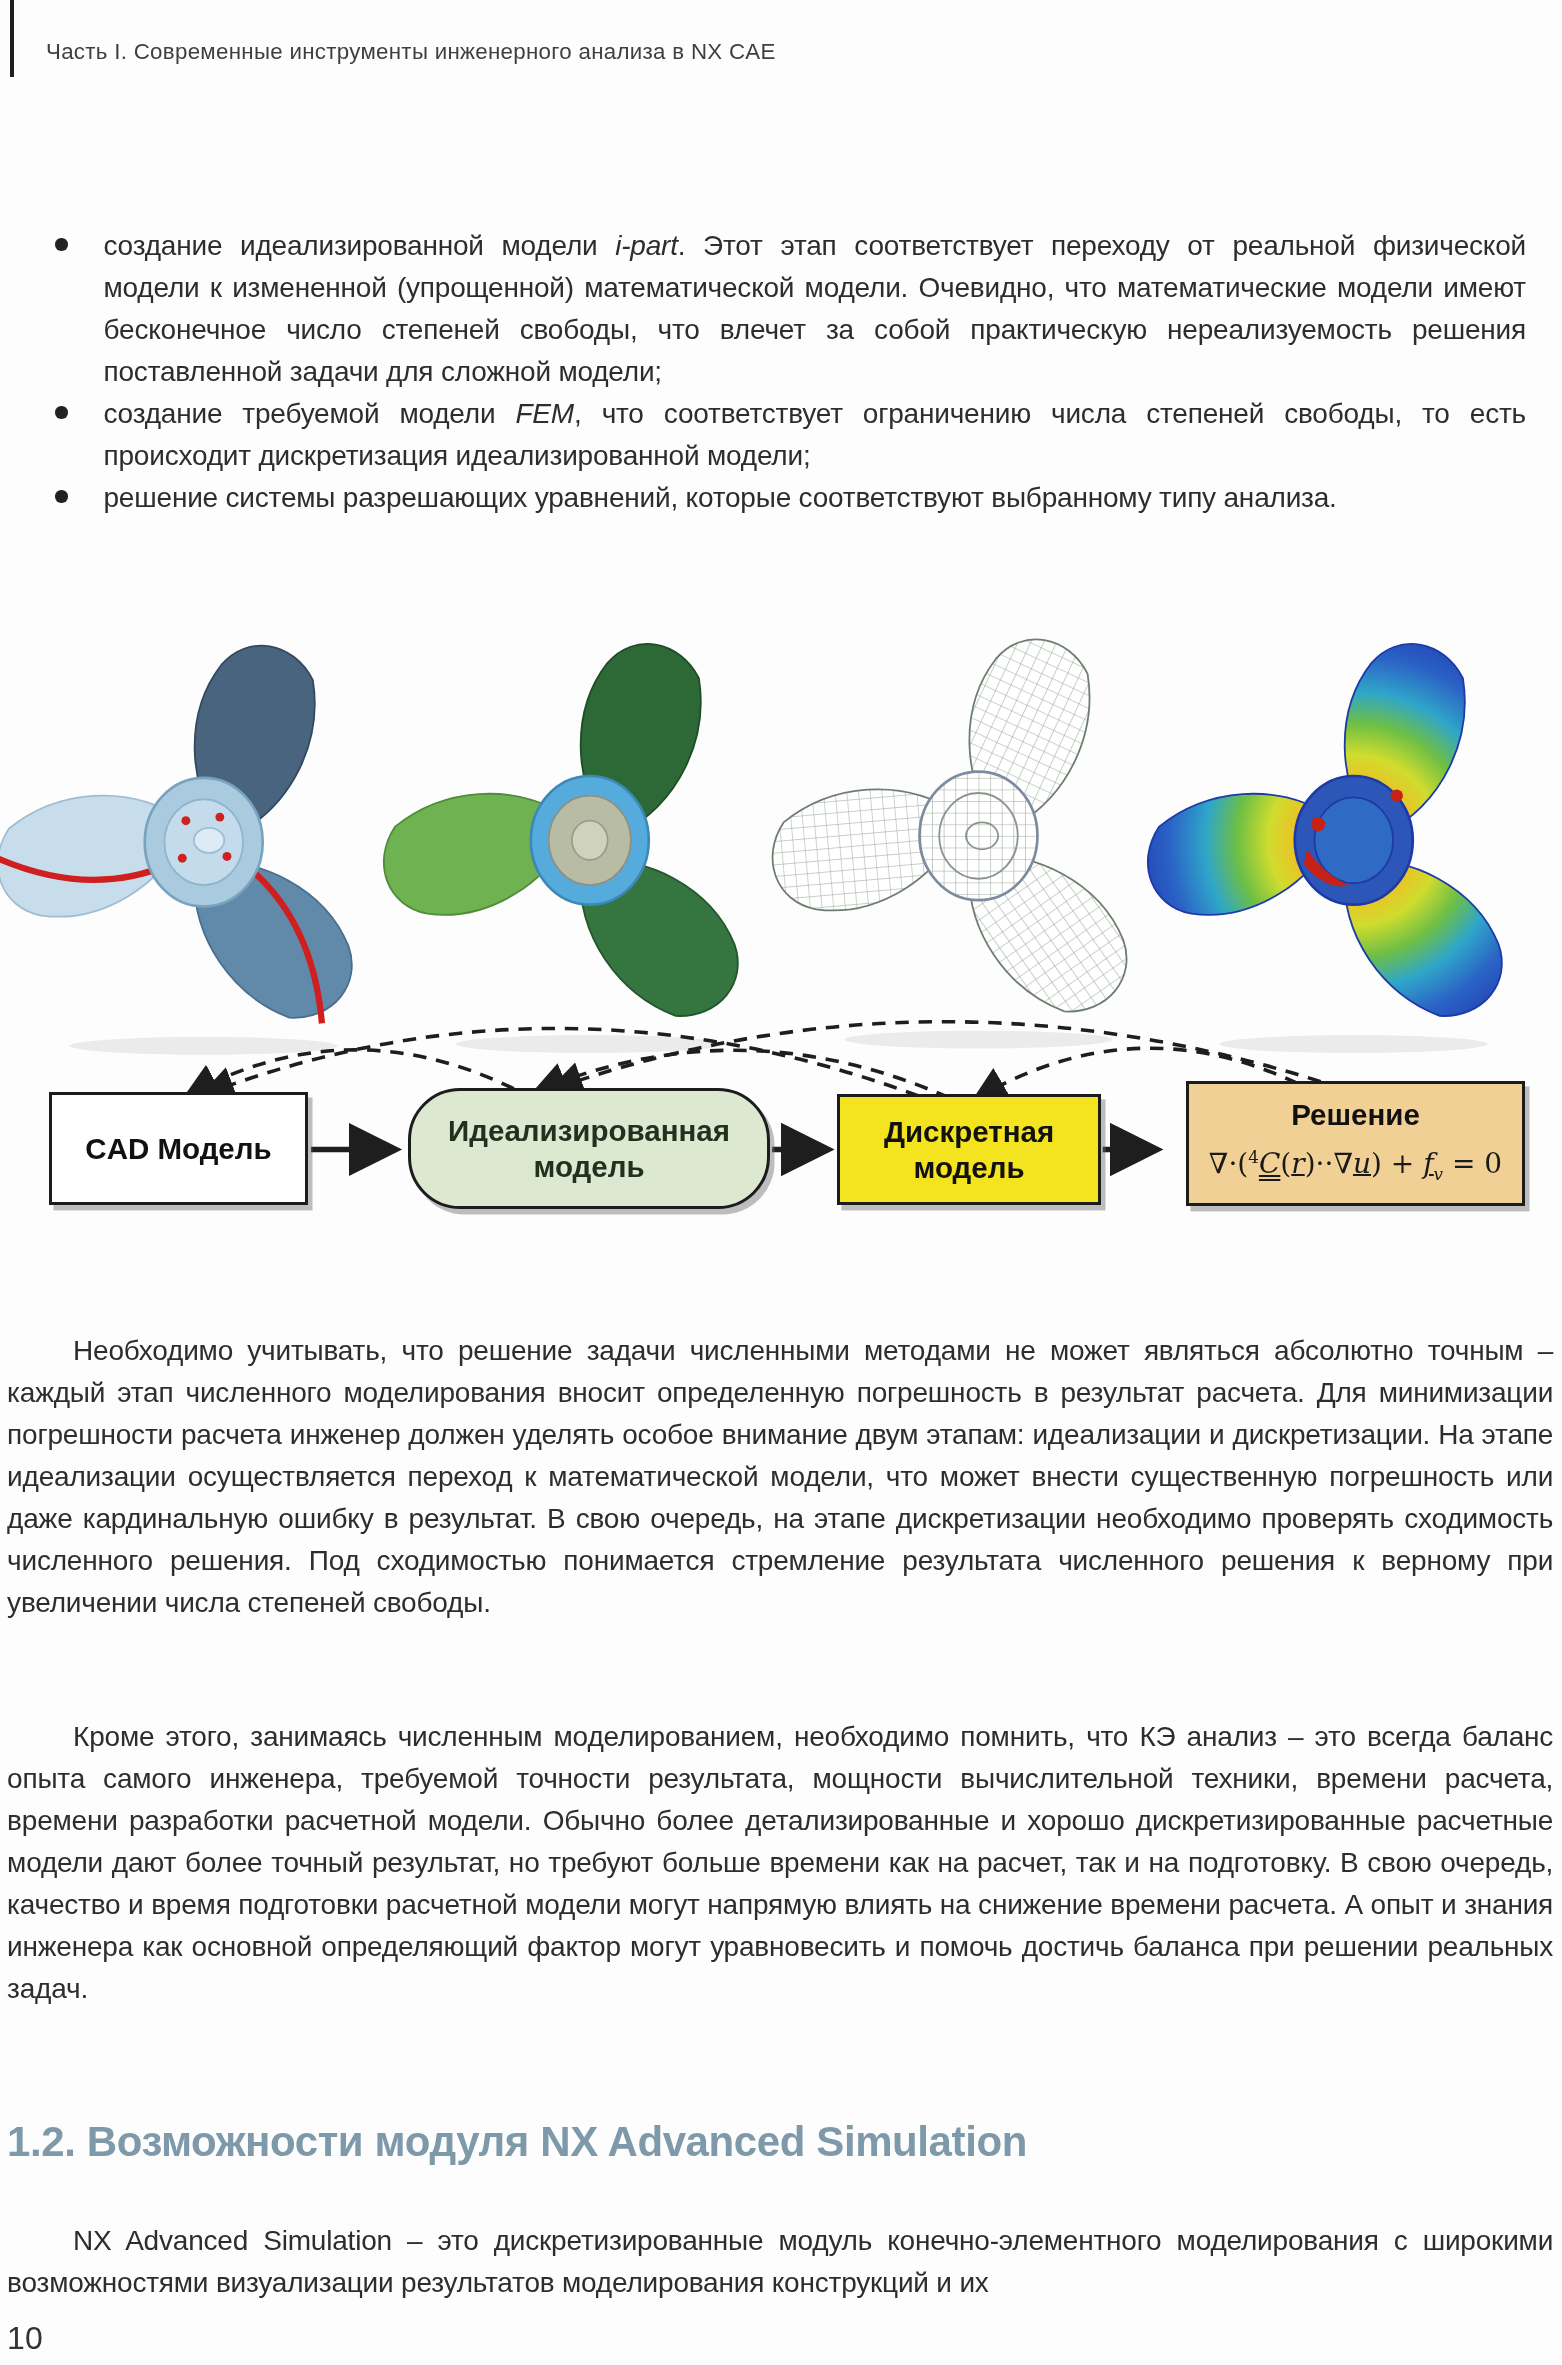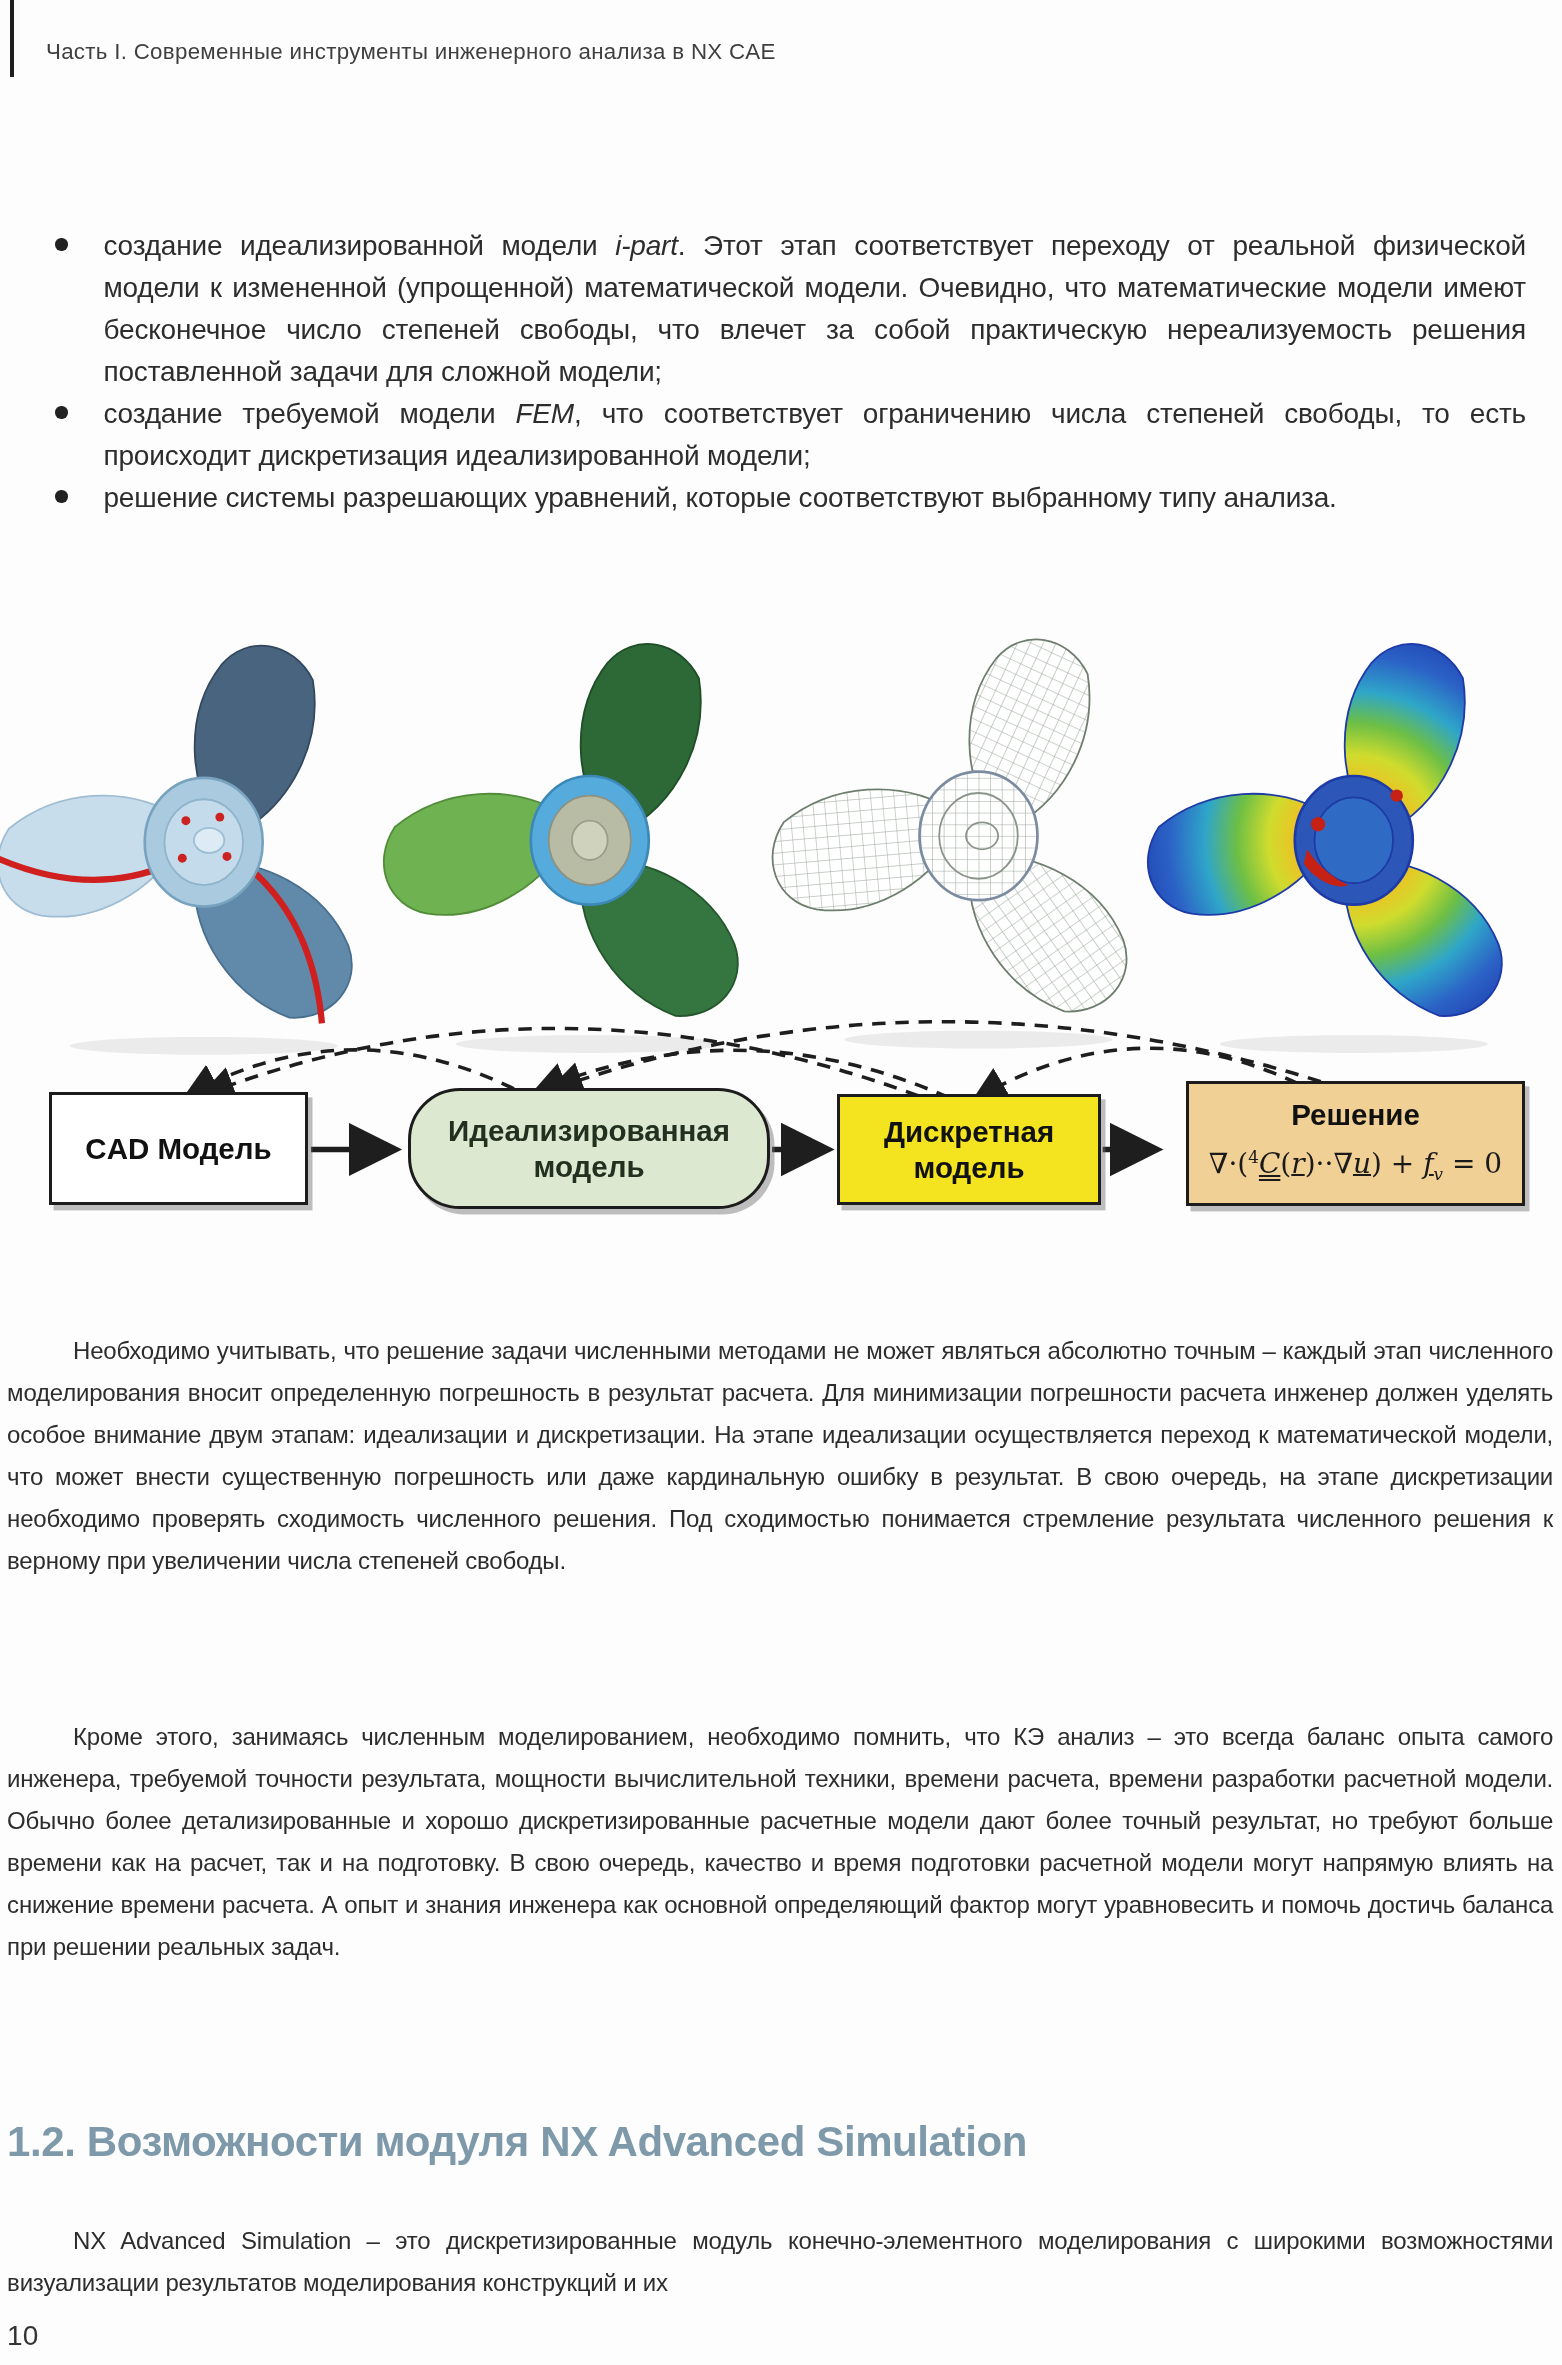--- a/index.html
+++ b/index.html
@@ -26,26 +26,26 @@
   .box-ideal{left:408px; top:1088px; width:362px; height:121px; background:#dce8cf; border-radius:52px; color:#22301f;}
   .box-discrete{left:837px; top:1094px; width:264px; height:111px; background:#f4e420;}
   .box-solution{left:1166px; top:1081px; width:339px; height:125px; background:#f1d096;margin-left:20px;}
   .solution-formula{font-family:"DejaVu Serif", serif; font-weight:normal; font-size:28px; line-height:32px; margin-top:7.1px; color:#1a1a1a;}
   .solution-formula sup{font-size:60%;}
   .solution-formula sub{font-size:60%;}
   .f-it{font-style:italic;}
   .f-ul{text-decoration:underline; text-decoration-thickness:1.8px;}
   .f-dul{text-decoration:underline; text-decoration-style:double;}
   .figure-caption{position:absolute; left:7.1px; top:1251px; width:1519px; font-size:29.5px; font-weight:bold; color:#7f99a9;}
-  .body-par{position:absolute; left:7.1px; width:1546px; margin:0; font-size:24px; line-height:42px; text-align:justify; text-indent:66px; letter-spacing:-0.2px;}
+  .body-par{position:absolute; left:7.1px; width:1546px; margin:0; font-size:28px; line-height:42px; text-align:justify; text-indent:66px; letter-spacing:-0.2px;}
   .par-1{top:1330px;}
   .par-2{top:1716px;}
   .par-3{top:2220px;}
   .section-heading{position:absolute; left:7.1px; top:2118px; width:1546px; margin:0; font-size:42px; font-weight:bold; color:#7d99aa; letter-spacing:-0.4px;}
-  .page-number{position:absolute; left:7.1px; top:2320px; font-size:28px; color:#333;}
+  .page-number{position:absolute; left:7.1px; top:2320px; font-size:32px; color:#333;}
 </style>
 </head>
 <body>
 
 <div class="page">
 
   <div class="margin-rule"></div>
   <div class="running-header">Часть I. Современные инструменты инженерного анализа в NX CAE</div>
 
   <ul class="bullet-list">

